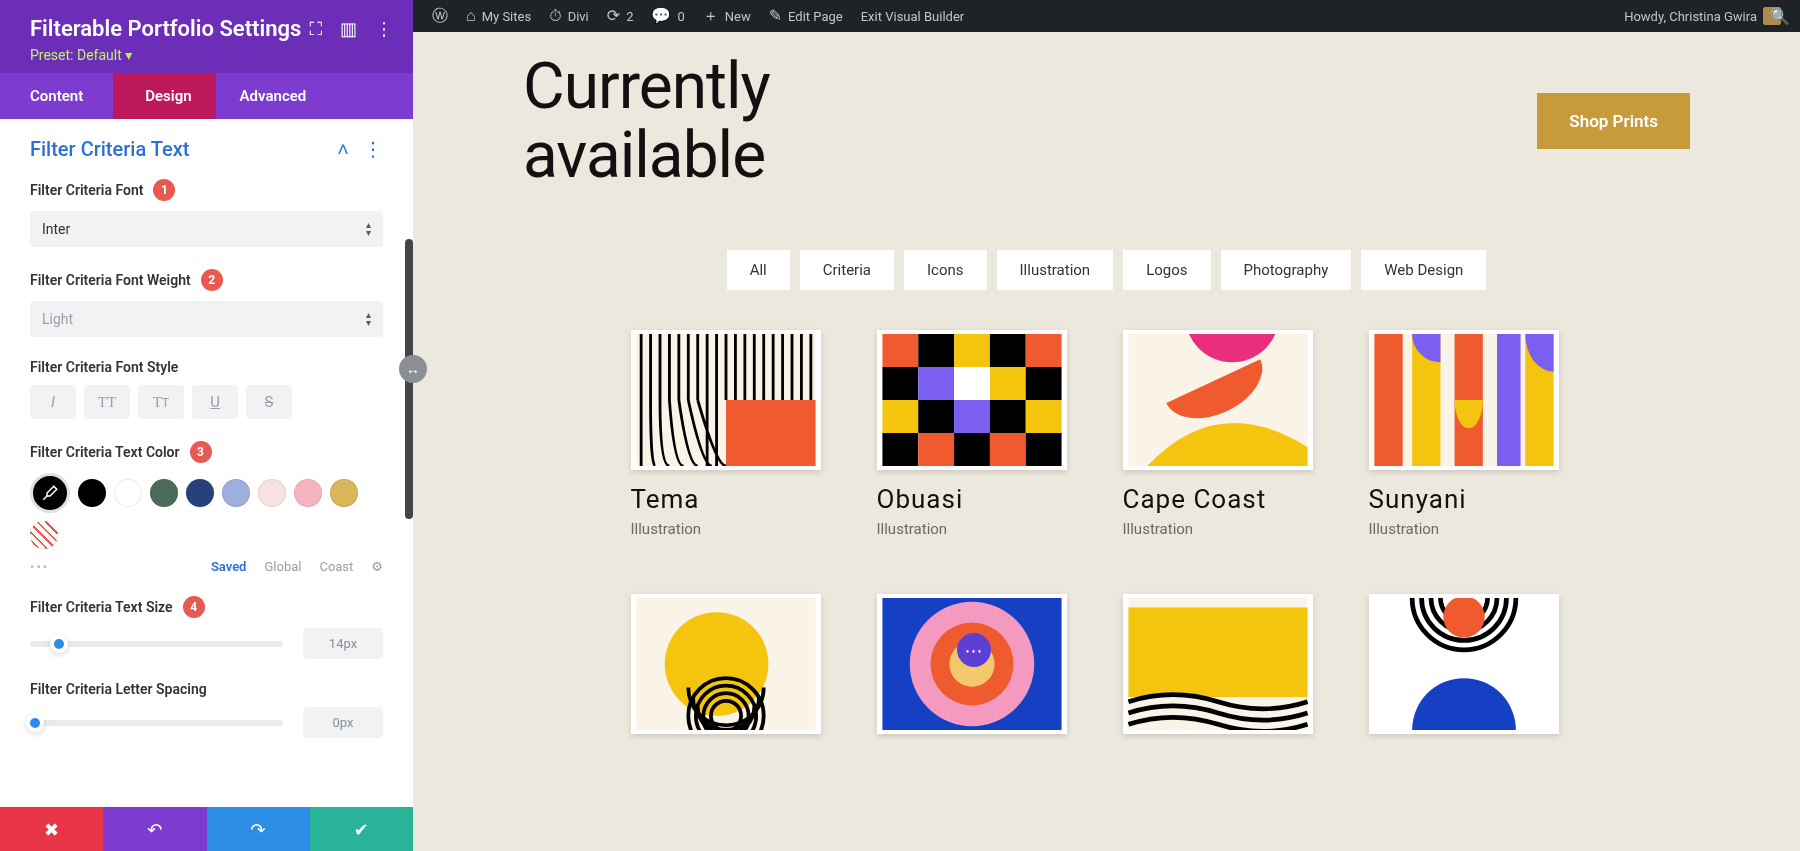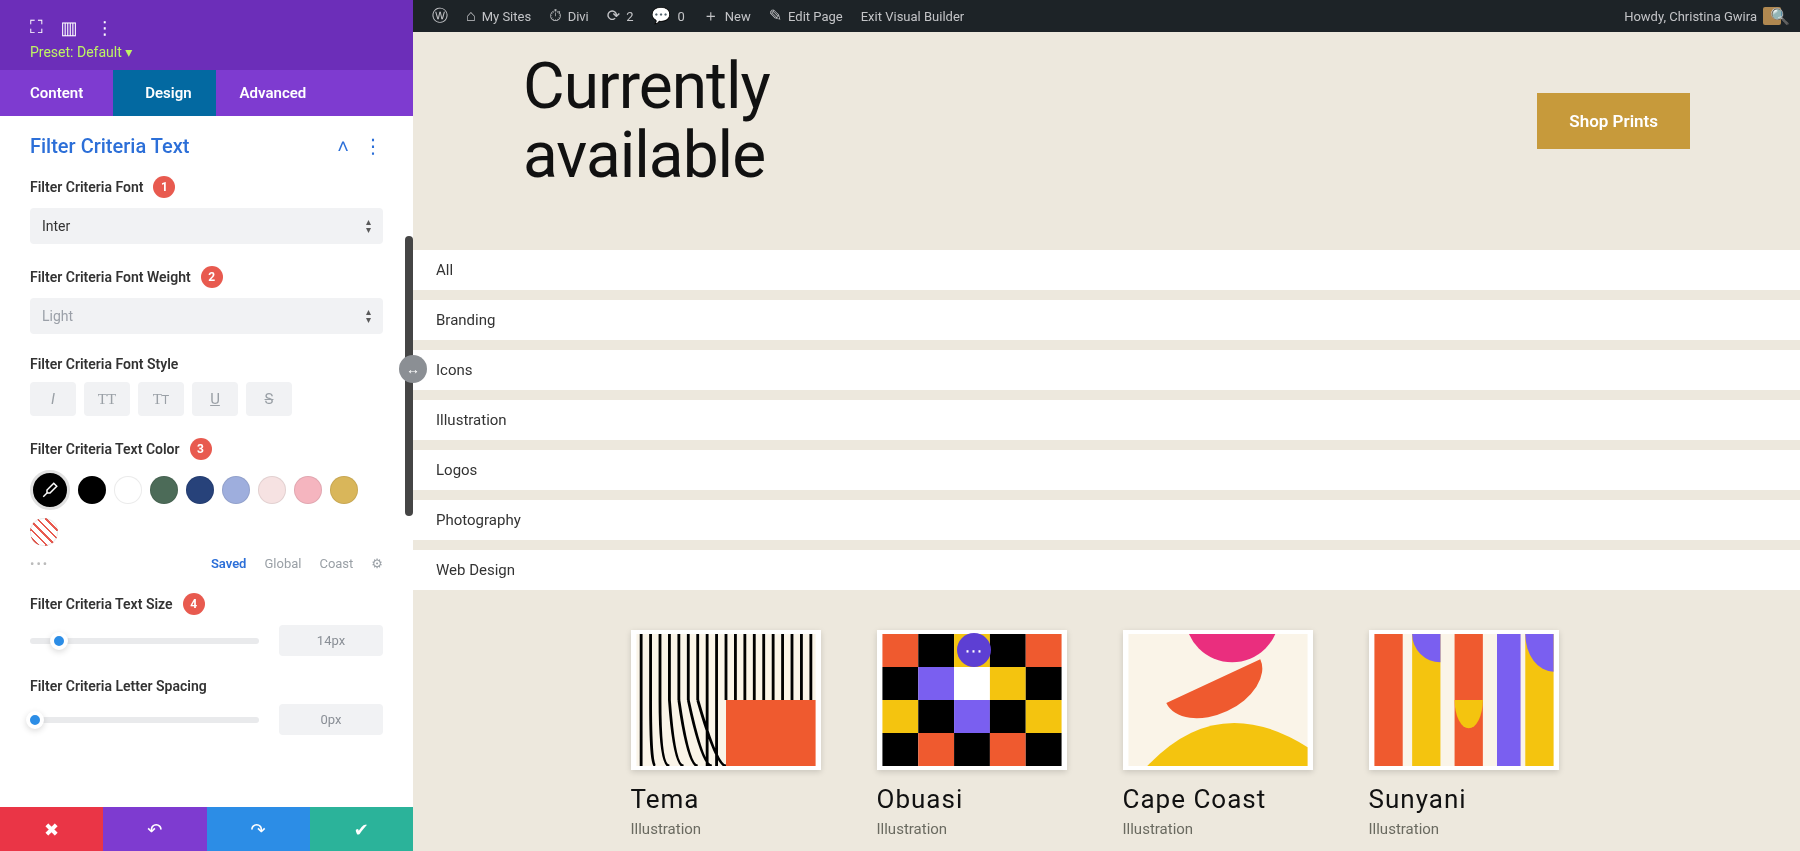--- a/index.html
+++ b/index.html
@@ -7,21 +7,21 @@
 
 
 #settings-panel { position:absolute; left:0; top:0; width:413px; height:851px; background:#fff; display:flex; flex-direction:column; z-index:30; }
 .panel-hdr { background:#6c2eb9; color:#fff; padding:16px 20px 10px 30px; }
 .panel-hdr-row { display:flex; align-items:center; justify-content:space-between; }
 .panel-title { font-size:22px; font-weight:600; }
 .panel-hdr-icons { display:flex; gap:18px; align-items:center; color:#fff; font-size:18px; }
 .panel-preset { font-size:14px; color:#bef264; margin-top:6px; cursor:pointer; }
 .panel-tabs { display:flex; background:#7e3bd0; }
 .panel-tab { flex:0 0 auto; padding:14px 24px; color:#fff; font-size:15px; font-weight:600; cursor:pointer; text-align:center; }
-.panel-tab.active { background:#0369a1;padding-left:32px; }
+.panel-tab.active { background:#be185d;padding-left:32px; }
 .panel-tab:first-child { padding-left:30px; padding-right:30px; }
 .panel-body { flex:1; overflow:hidden; background:#fff; position:relative; }
 .panel-scroll { position:absolute; inset:0; padding:18px 30px 20px 30px; }
 .section-hdr { display:flex; align-items:center; justify-content:space-between; color:#2c6fd8; font-size:20px; font-weight:500; margin-bottom:18px;}
 .section-hdr .icons { display:flex; gap:14px; align-items:center; color:#2c6fd8; }
 .field { margin-bottom:22px; }
 .field-label { font-size:14px; font-weight:600; color:#333; margin-bottom:10px; display:flex; align-items:center; gap:10px; }
 .badge { width:22px; height:22px; border-radius:50%; background:#e85a4f; color:#fff; font-size:12px; font-weight:700; display:inline-flex; align-items:center; justify-content:center; }
 .select-box { background:#f1f2f4; border-radius:4px; padding:10px 12px; font-size:14px; color:#333; display:flex; align-items:center; justify-content:space-between; cursor:pointer; }
 .select-box.muted { color:#9ba0a8; }
@@ -35,21 +35,21 @@
 .swatch.active-pick { width:40px; height:40px; border:3px solid #e1e1e1; position:relative; background:#000; display:flex; align-items:center; justify-content:center; color:#fff;}
 .swatch.none { background:repeating-linear-gradient(45deg,#fff,#fff 4px,#e85a4f 4px,#e85a4f 6px); }
 .swatch-row2 { display:flex; align-items:center; justify-content:flex-end; gap:18px; font-size:13px; }
 .swatch-row2 .dots { margin-right:auto; color:#bbb; letter-spacing:2px;}
 .swatch-row2 .saved { color:#2c6fd8; font-weight:600; }
 .swatch-row2 .grey { color:#9aa0a6; }
 .swatch-row2 .gear { color:#9aa0a6; }
 .slider-row { display:flex; align-items:center; gap:20px; }
 .slider { flex:1; height:6px; background:#e9eaec; border-radius:3px; position:relative; }
 .slider .thumb { position:absolute; top:-6px; width:18px; height:18px; border-radius:50%; background:#2c8de6; }
-.slider-val { width:104px; background:#f1f2f4; border-radius:4px; text-align:center; padding:8px 4px; font-size:13px; color:#8a8f96; }
+.slider-val { width:80px; background:#f1f2f4; border-radius:4px; text-align:center; padding:8px 4px; font-size:13px; color:#8a8f96; }
 .panel-scrollbar { position:absolute; top:120px; right:0; width:8px; height:280px; background:#454545; border-radius:4px; }
 
 
 .drag-handle { position:absolute; left:399px; top:355px; width:28px; height:28px; border-radius:50%; background:#8b8f94; color:#fff; display:flex; align-items:center; justify-content:center; z-index:40; font-size:14px; cursor:ew-resize;}
 
 
 .actions { position:absolute; bottom:0; left:0; width:413px; height:44px; display:flex; z-index:35;}
 .actions div { flex:1; display:flex; align-items:center; justify-content:center; color:#fff; font-size:18px; cursor:pointer;}
 .act-cancel { background:#ea3546; }
 .act-undo { background:#7e3bd0; }
@@ -62,40 +62,41 @@
 #wpbar .spacer { flex:1; }
 #wpbar .gicon { font-size:16px; line-height:1; }
 .avatar { width:18px; height:18px; background:#b08850; border-radius:2px; }
 
 
 #preview { position:absolute; top:32px; left:413px; right:0; bottom:0; background:#ede8dd; overflow:hidden;}
 .hero { padding:20px 110px 30px 110px; display:flex; align-items:center; justify-content:space-between; }
 .hero h1 { font-size:64px; font-weight:400; line-height:1.08; color:#111; letter-spacing:-1px;}
 .shop-btn { background:#c79a3b; color:#fff; padding:18px 32px; font-size:17px; font-weight:600; cursor:pointer; }
 
-.filters { display:flex; justify-content:center; gap:10px; margin-top:30px;flex-direction:column;}
+.filters { display:flex; justify-content:center; gap:10px; margin-top:30px;}
 .filters .chip { background:#fff; padding:10px 22px; font-size:15px; color:#333; cursor:pointer; border:1px solid #fff; }
 
 .grid { display:grid; grid-template-columns:repeat(4, 190px); gap:56px; justify-content:center; padding:40px 64px 0 40px;}
 .card { width:190px;}
 .thumb { width:190px; height:140px; background:#fff; border:4px solid #fff; box-shadow:0 2px 6px rgba(0,0,0,0.15); position:relative; overflow:hidden; }
 .thumb svg { width:100%; height:100%; display:block; }
 .card-title { font-size:26px; margin-top:14px; color:#111; letter-spacing:1px;}
 .card-cat { font-size:15px; color:#6a6a60; margin-top:6px; }
 
 .hover-bubble { position:absolute; width:34px; height:34px; border-radius:50%; background:#5d3fd3; color:#fff; display:flex; align-items:center; justify-content:center; font-size:18px; top:633px; left:957px; z-index:40; letter-spacing:1px;}
 
 .top-search { position:absolute; top:0; right:4px; width:32px; height:32px; color:#c3c4c7; display:flex; align-items:center; justify-content:center; font-size:16px; z-index:26; cursor:pointer;}
 </style>
 </head>
 <body>
 
 <div id="settings-panel">
   <div class="panel-hdr">
     <div class="panel-hdr-row">
+      <div class="panel-title">Filterable Portfolio Settings</div>
       <div class="panel-hdr-icons">
         <span>⛶</span>
         <span>▥</span>
         <span>⋮</span>
       </div>
     </div>
     <div class="panel-preset">Preset: Default ▾</div>
   </div>
 
   <div class="panel-tabs">
@@ -270,21 +271,21 @@
   <div class="hero">
     <h1>
       <span>Currently</span><br>
       <span>available</span>
     </h1>
     <div class="shop-btn">Shop Prints</div>
   </div>
 
   <div class="filters">
     <div class="chip">All</div>
-    <div class="chip">Branding</div>
+    <div class="chip">Criteria</div>
     <div class="chip">Icons</div>
     <div class="chip">Illustration</div>
     <div class="chip">Logos</div>
     <div class="chip">Photography</div>
     <div class="chip">Web Design</div>
   </div>
 
   <div class="grid">
 
     <div class="card">

